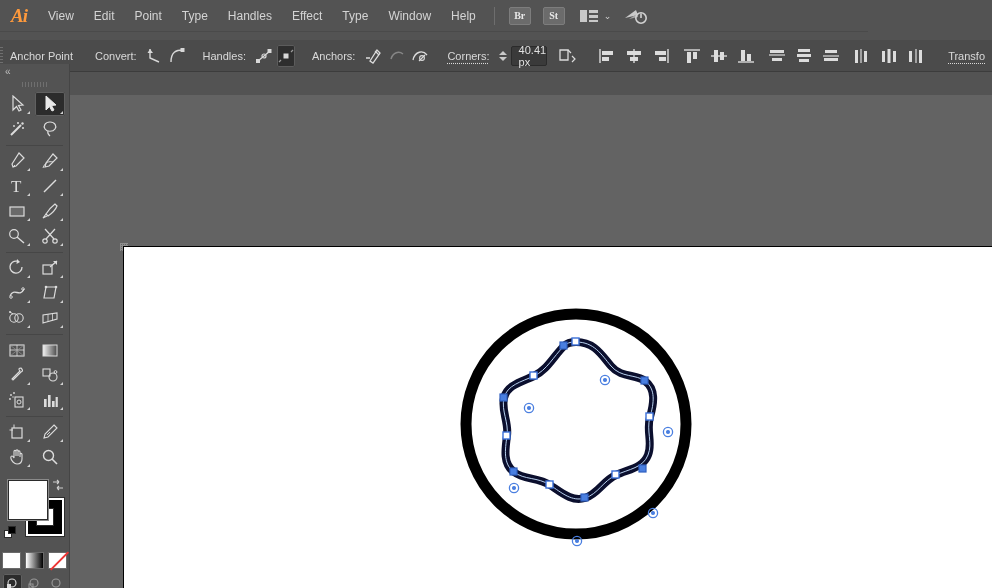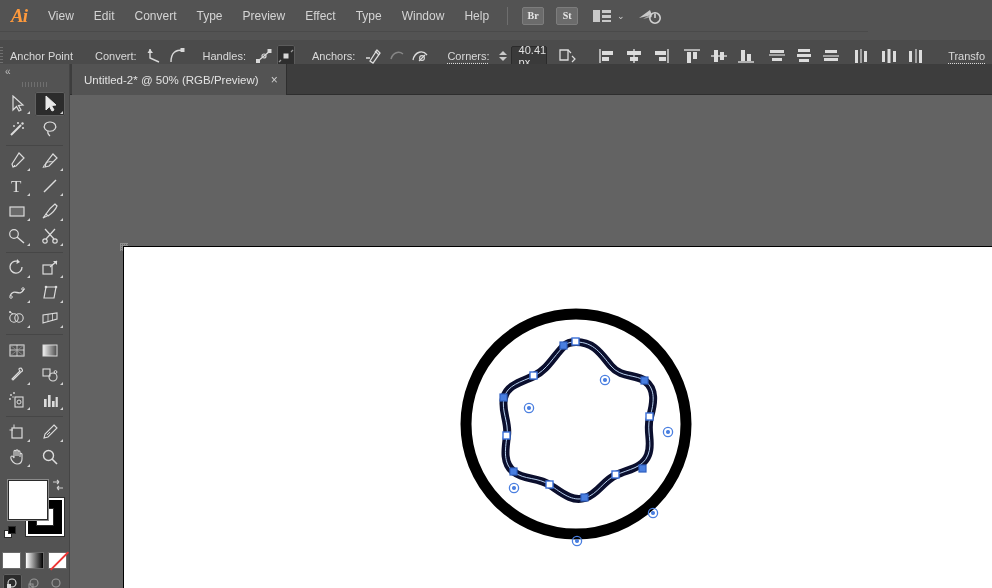--- a/index.html
+++ b/index.html
@@ -185,23 +185,23 @@
 </style>
 </head>
 <body>
 
 <div id="app">
 
   <div class="menubar">
     <div class="ai-logo">Ai</div>
     <div class="menu-item">View</div>
     <div class="menu-item">Edit</div>
-    <div class="menu-item">Convert</div>
+    <div class="menu-item">Point</div>
     <div class="menu-item">Type</div>
-    <div class="menu-item">Preview</div>
+    <div class="menu-item">Handles</div>
     <div class="menu-item">Effect</div>
     <div class="menu-item">Type</div>
     <div class="menu-item">Window</div>
     <div class="menu-item">Help</div>
 
     <div class="menu-sep"></div>
 
     <div class="mini-btn">Br</div>
     <div class="mini-btn">St</div>
 
@@ -399,26 +399,20 @@
           <rect x="3" y="4" width="3" height="11" fill="#dcdcdc"></rect>
           <line x1="10" y1="2" x2="10" y2="16" stroke="#dcdcdc" stroke-width="1.2"></line>
           <rect x="13" y="3" width="3" height="13" fill="#dcdcdc"></rect>
         </svg>
       </div>
     </div>
 
     <div class="cb-label dotted" style="margin-left:12px">Transfo</div>
   </div>
 
-  <div class="tabbar">
-    <div class="tab">
-      <span class="tab-title">Untitled-2* @ 50% (RGB/Preview)</span>
-      <span class="tab-close">×</span>
-    </div>
-  </div>
 
   <div class="canvas">
     <div class="ruler-mark"></div>
     <div class="artboard"></div>
 
     <svg class="art-svg" width="922" height="493" viewBox="0 0 922 493">
 
       <circle cx="506" cy="329" r="110" fill="none" stroke="#000000" stroke-width="11"></circle>
 
       <path d="M 506 247

